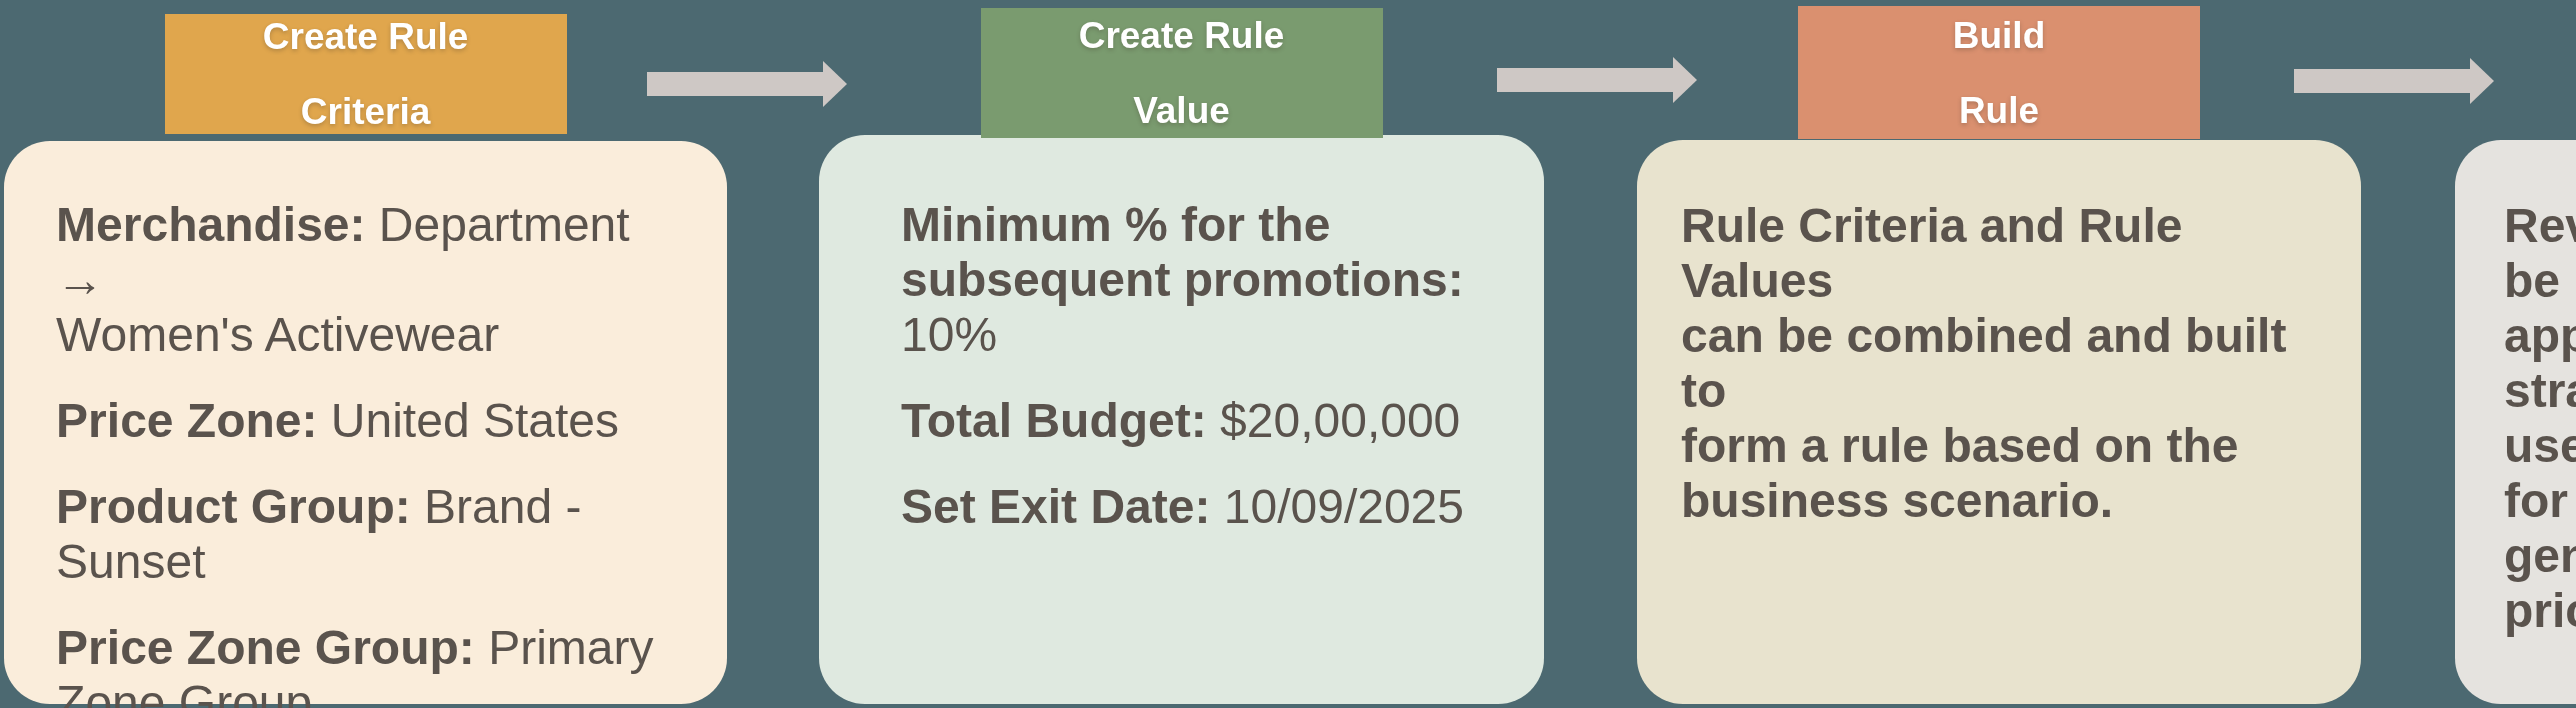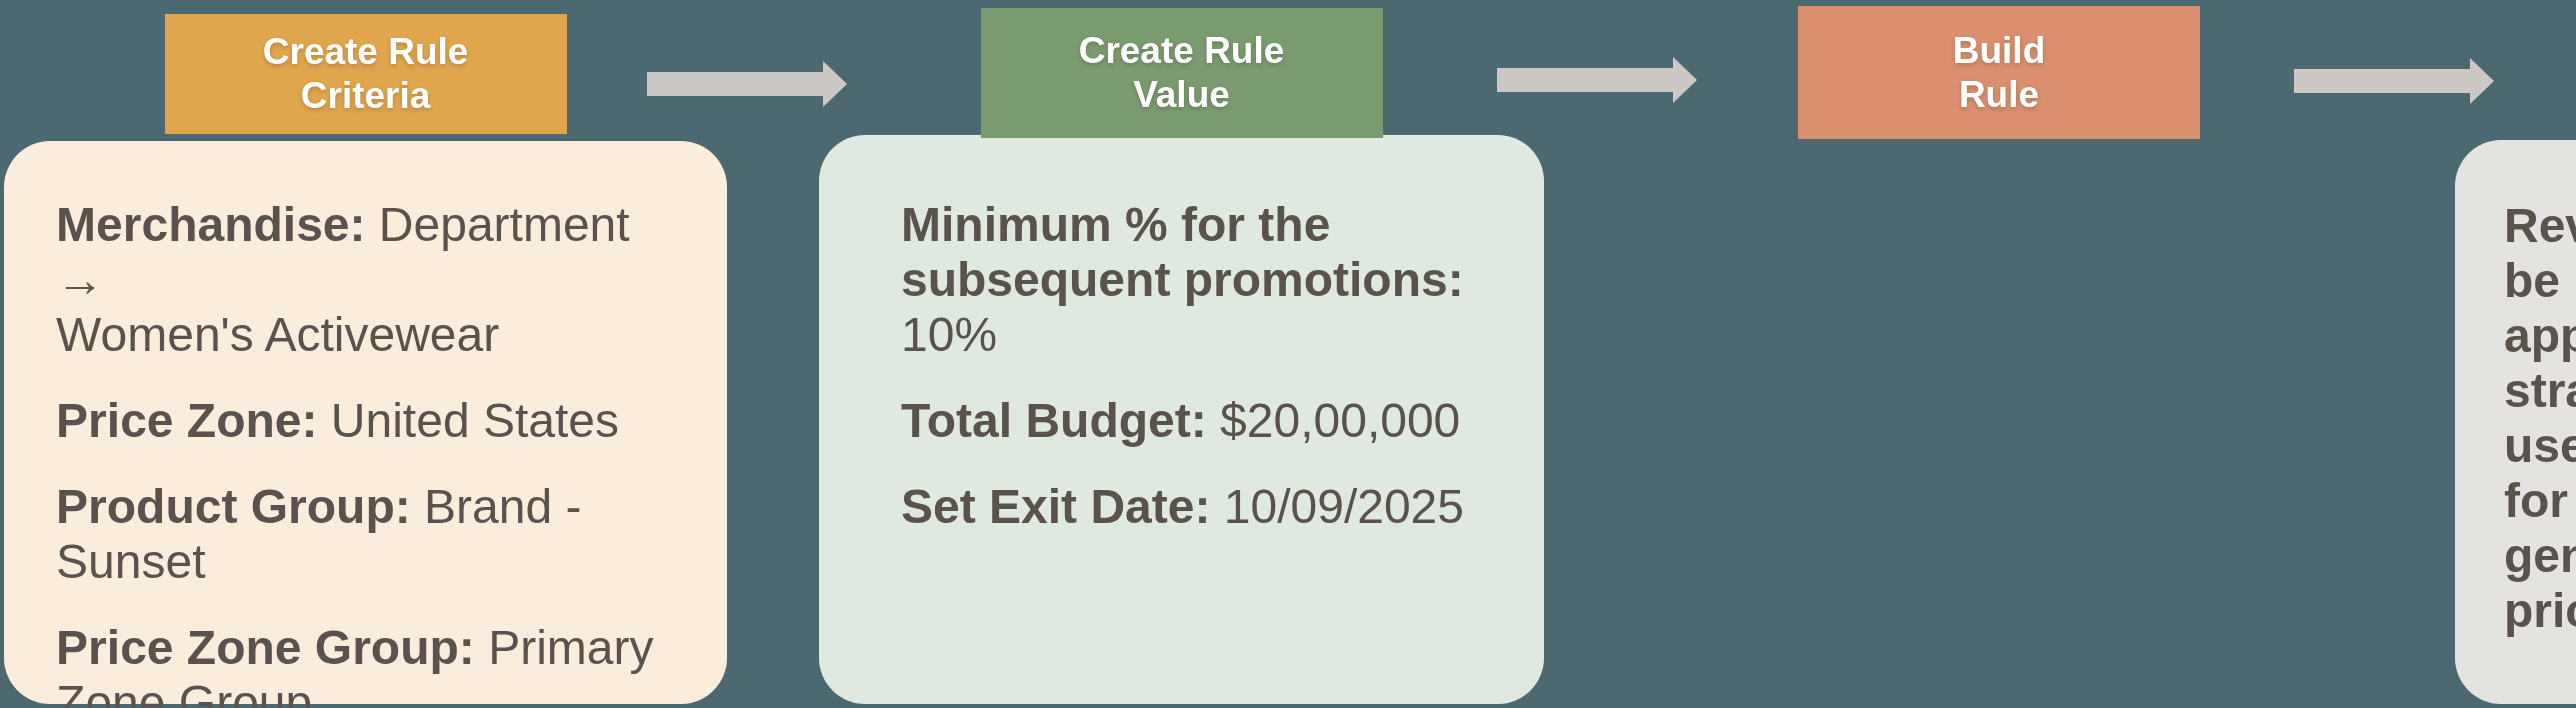--- a/index.html
+++ b/index.html
@@ -12,21 +12,21 @@
   }
   .step{position:absolute;}
   .step-header{
     position:absolute;
     left:50%;transform:translateX(-50%);
     width:402px;
     display:flex;align-items:center;justify-content:center;
     text-align:center;
     color:#FFFFFF;
     font-weight:bold;
-    font-size:37px;line-height:44px;
+    font-size:37px;line-height:75px;
     white-space:pre-line;
     text-shadow:0 2.1px 4.1px rgba(60,50,40,0.28);
     z-index:2;
   }
   .card{
     position:absolute;left:0;right:0;
     border-radius:46px;
     box-sizing:border-box;
     color:#5A534D;
     font-size:48px;line-height:55px;
@@ -99,20 +99,26 @@
 <div class="arrow arrow2">
   <div class="shaft"></div>
   <div class="head"></div>
 </div>
 
 <div class="step step3">
   <div class="step-header">
     <span>Build
 Rule</span>
   </div>
+  <div class="card">
+    <p><span class="label">Rule Criteria and Rule Values
+can be combined and built to
+form a rule based on the
+business scenario.</span></p>
+  </div>
 </div>
 
 <div class="arrow arrow3">
   <div class="shaft"></div>
   <div class="head"></div>
 </div>
 
 <div class="step step4">
 
   <div class="card">

